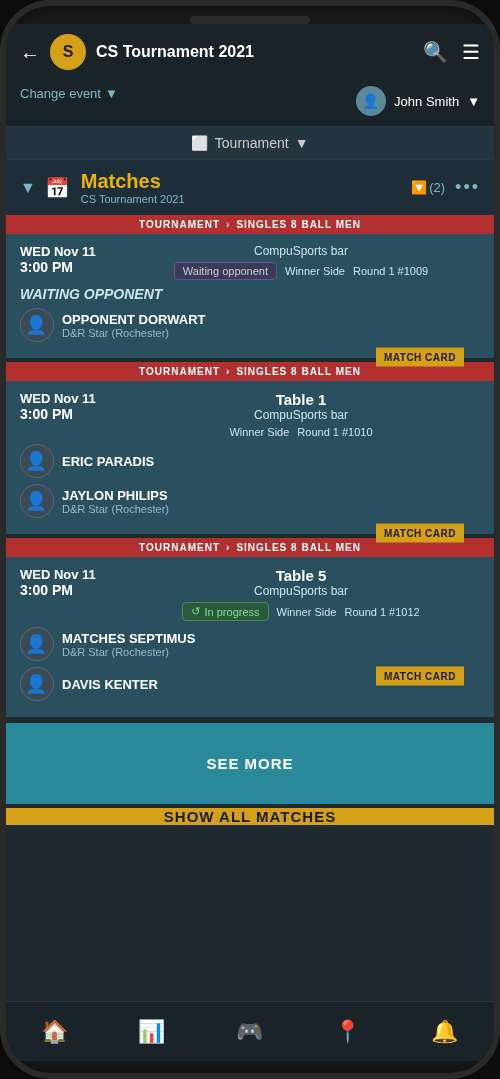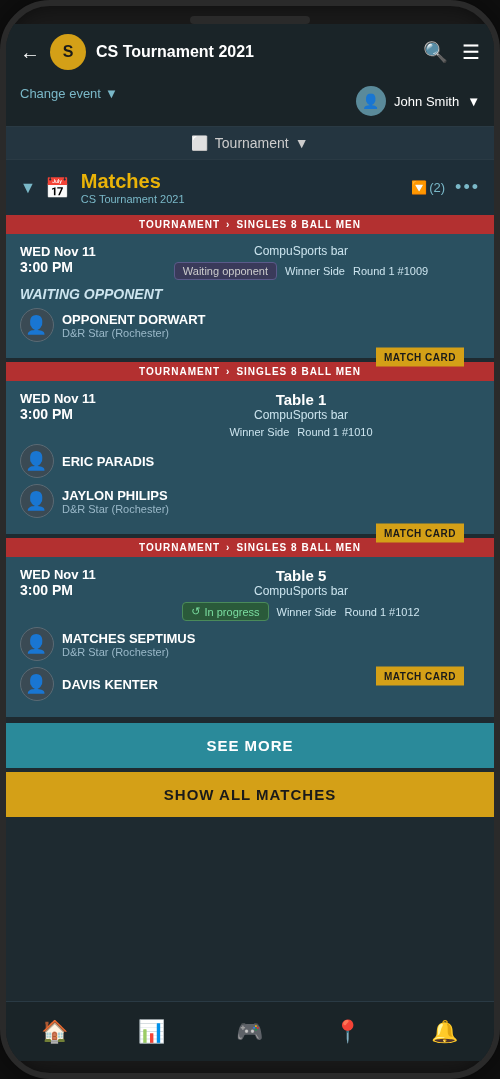--- a/index.html
+++ b/index.html
@@ -318,32 +318,31 @@
       top: 50%;
       transform: translateY(-50%);
       margin-top: 32px;
     }
 
     
     .see-more-btn {
       background: #2a8a9a;
       color: #fff;
       text-align: center;
-      padding: 14px;
+      padding: 32px;
       font-size: 15px;
       font-weight: bold;
       letter-spacing: 1px;
       cursor: pointer;
       margin: 6px 0 0;
     }
     .show-all-btn {
       background: #d4a017;
       color: #1a1a1a;
       text-align: center;
-      padding: 14px;
       font-size: 15px;
       font-weight: bold;
       letter-spacing: 1px;
       cursor: pointer;
       margin: 4px 0;
     }
 
     
     .bottom-nav {
       background: #1a2428;

